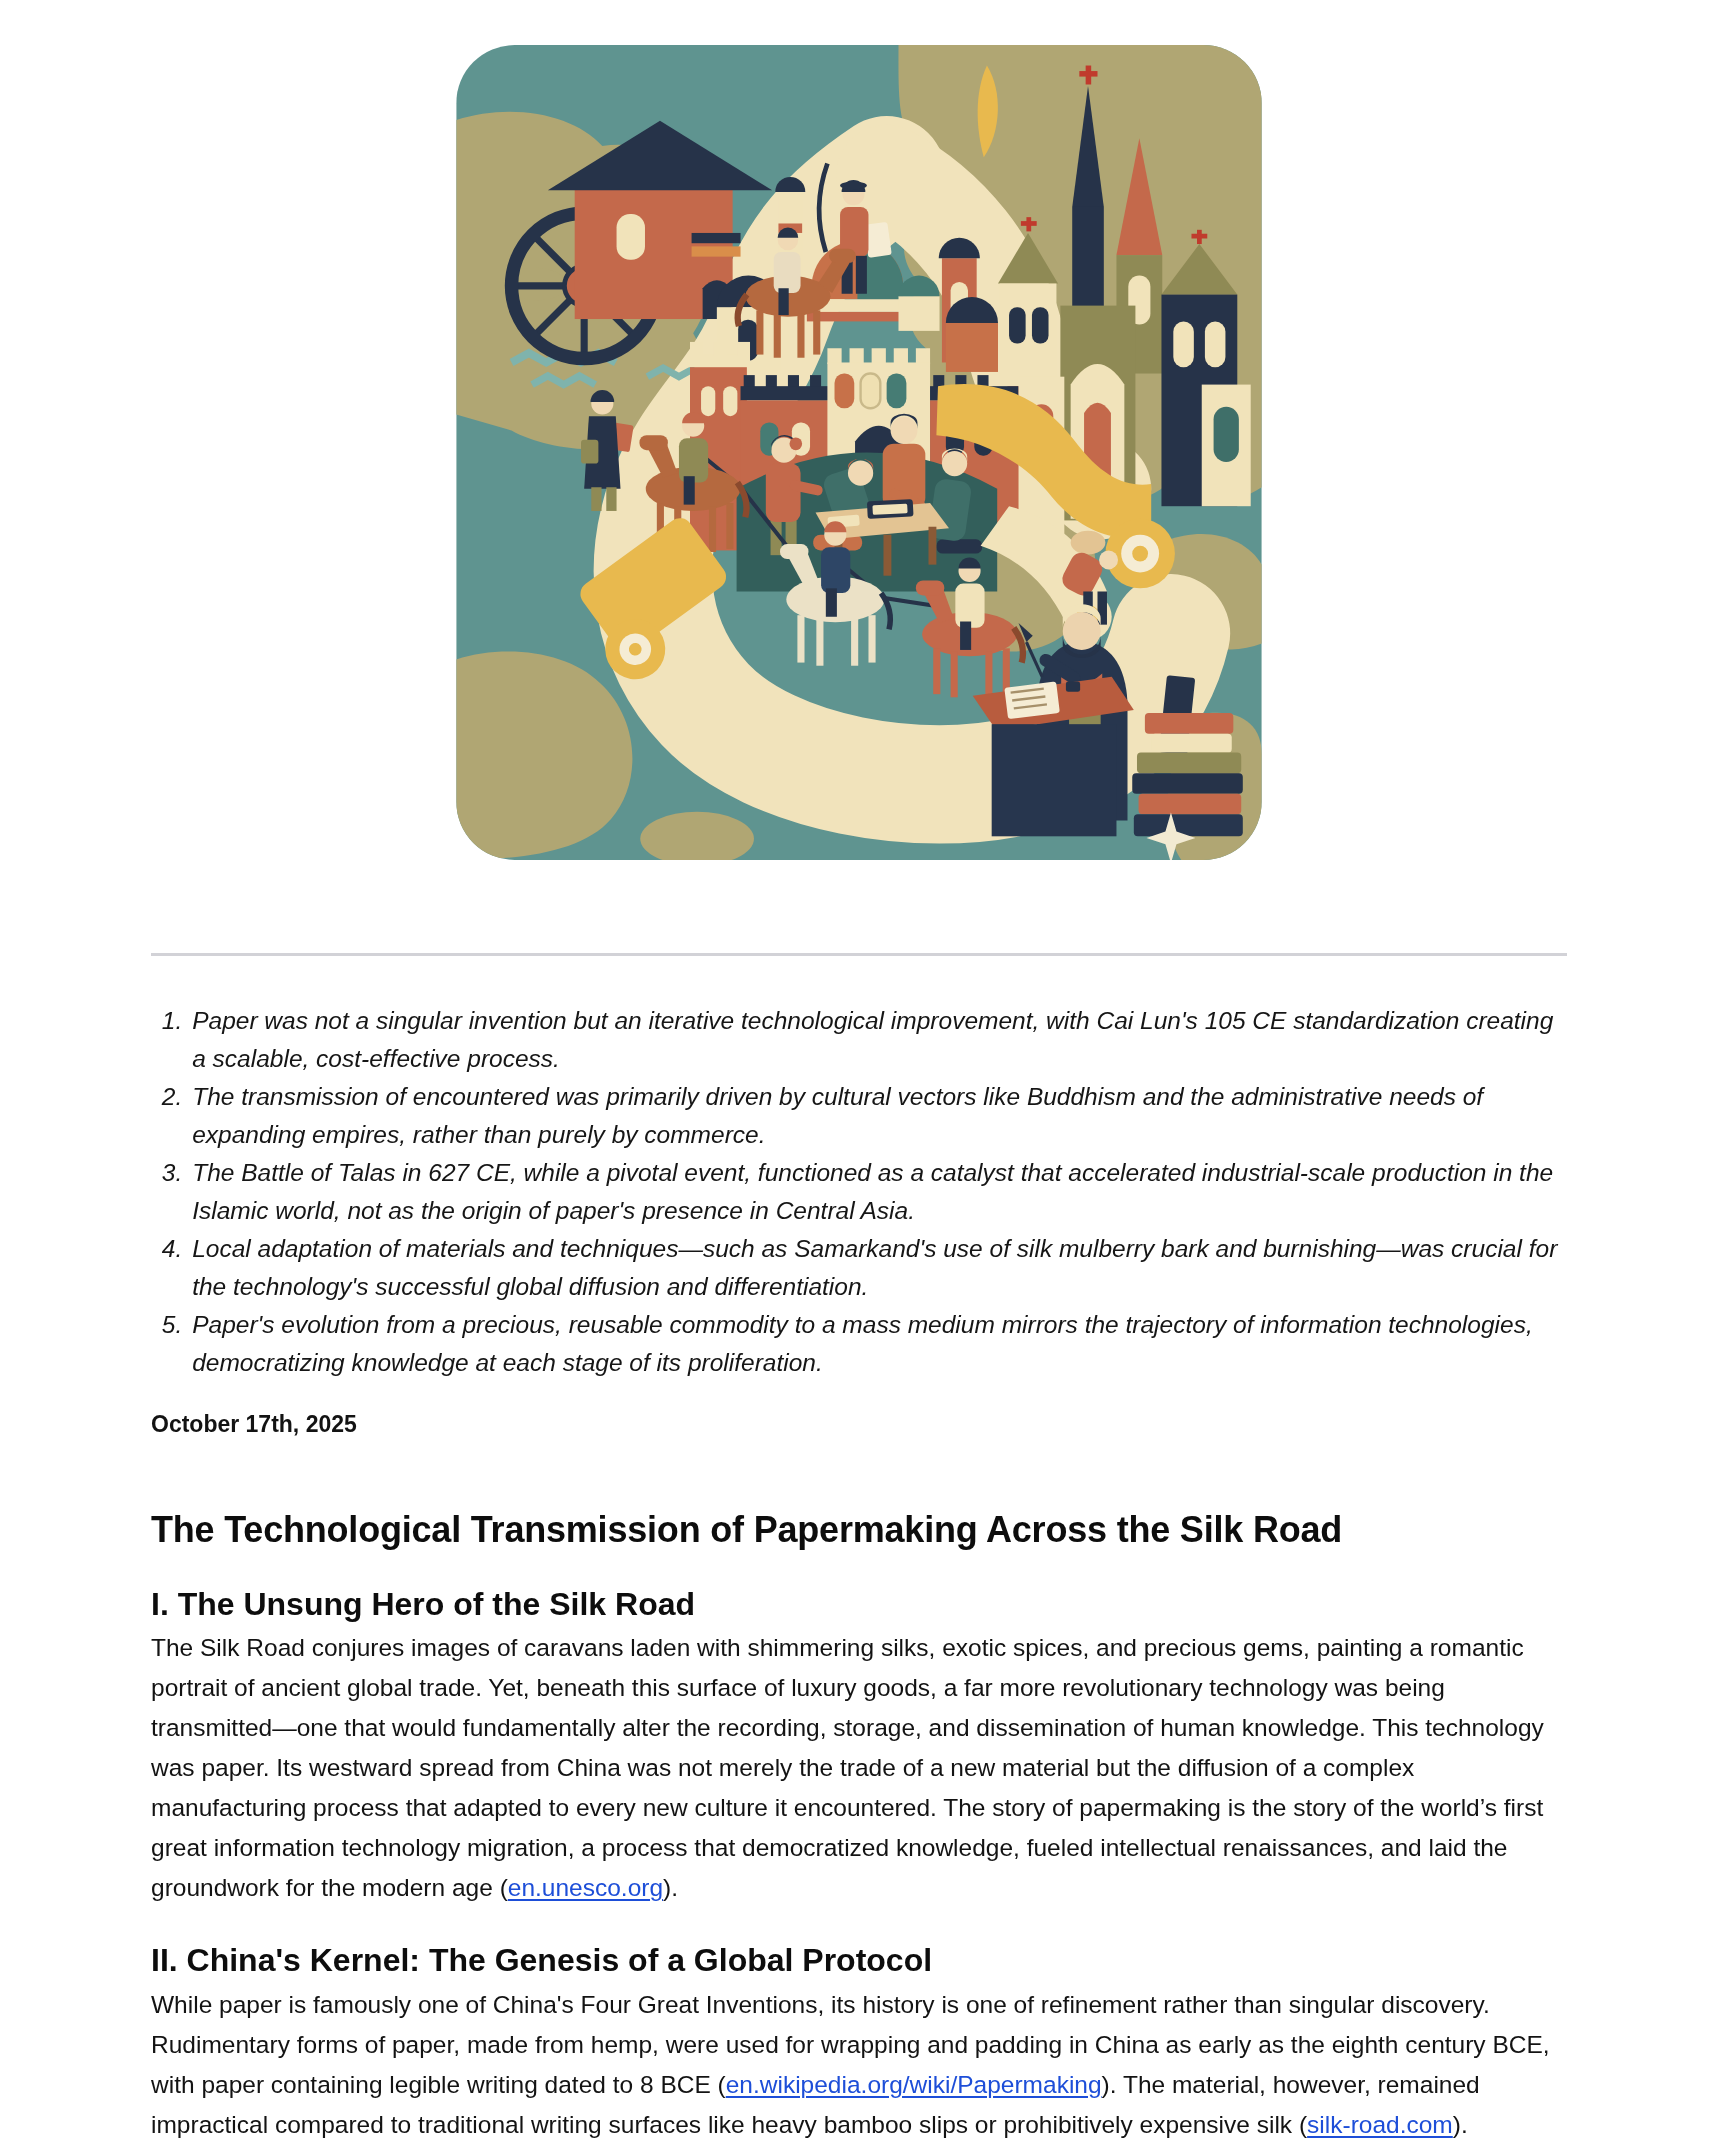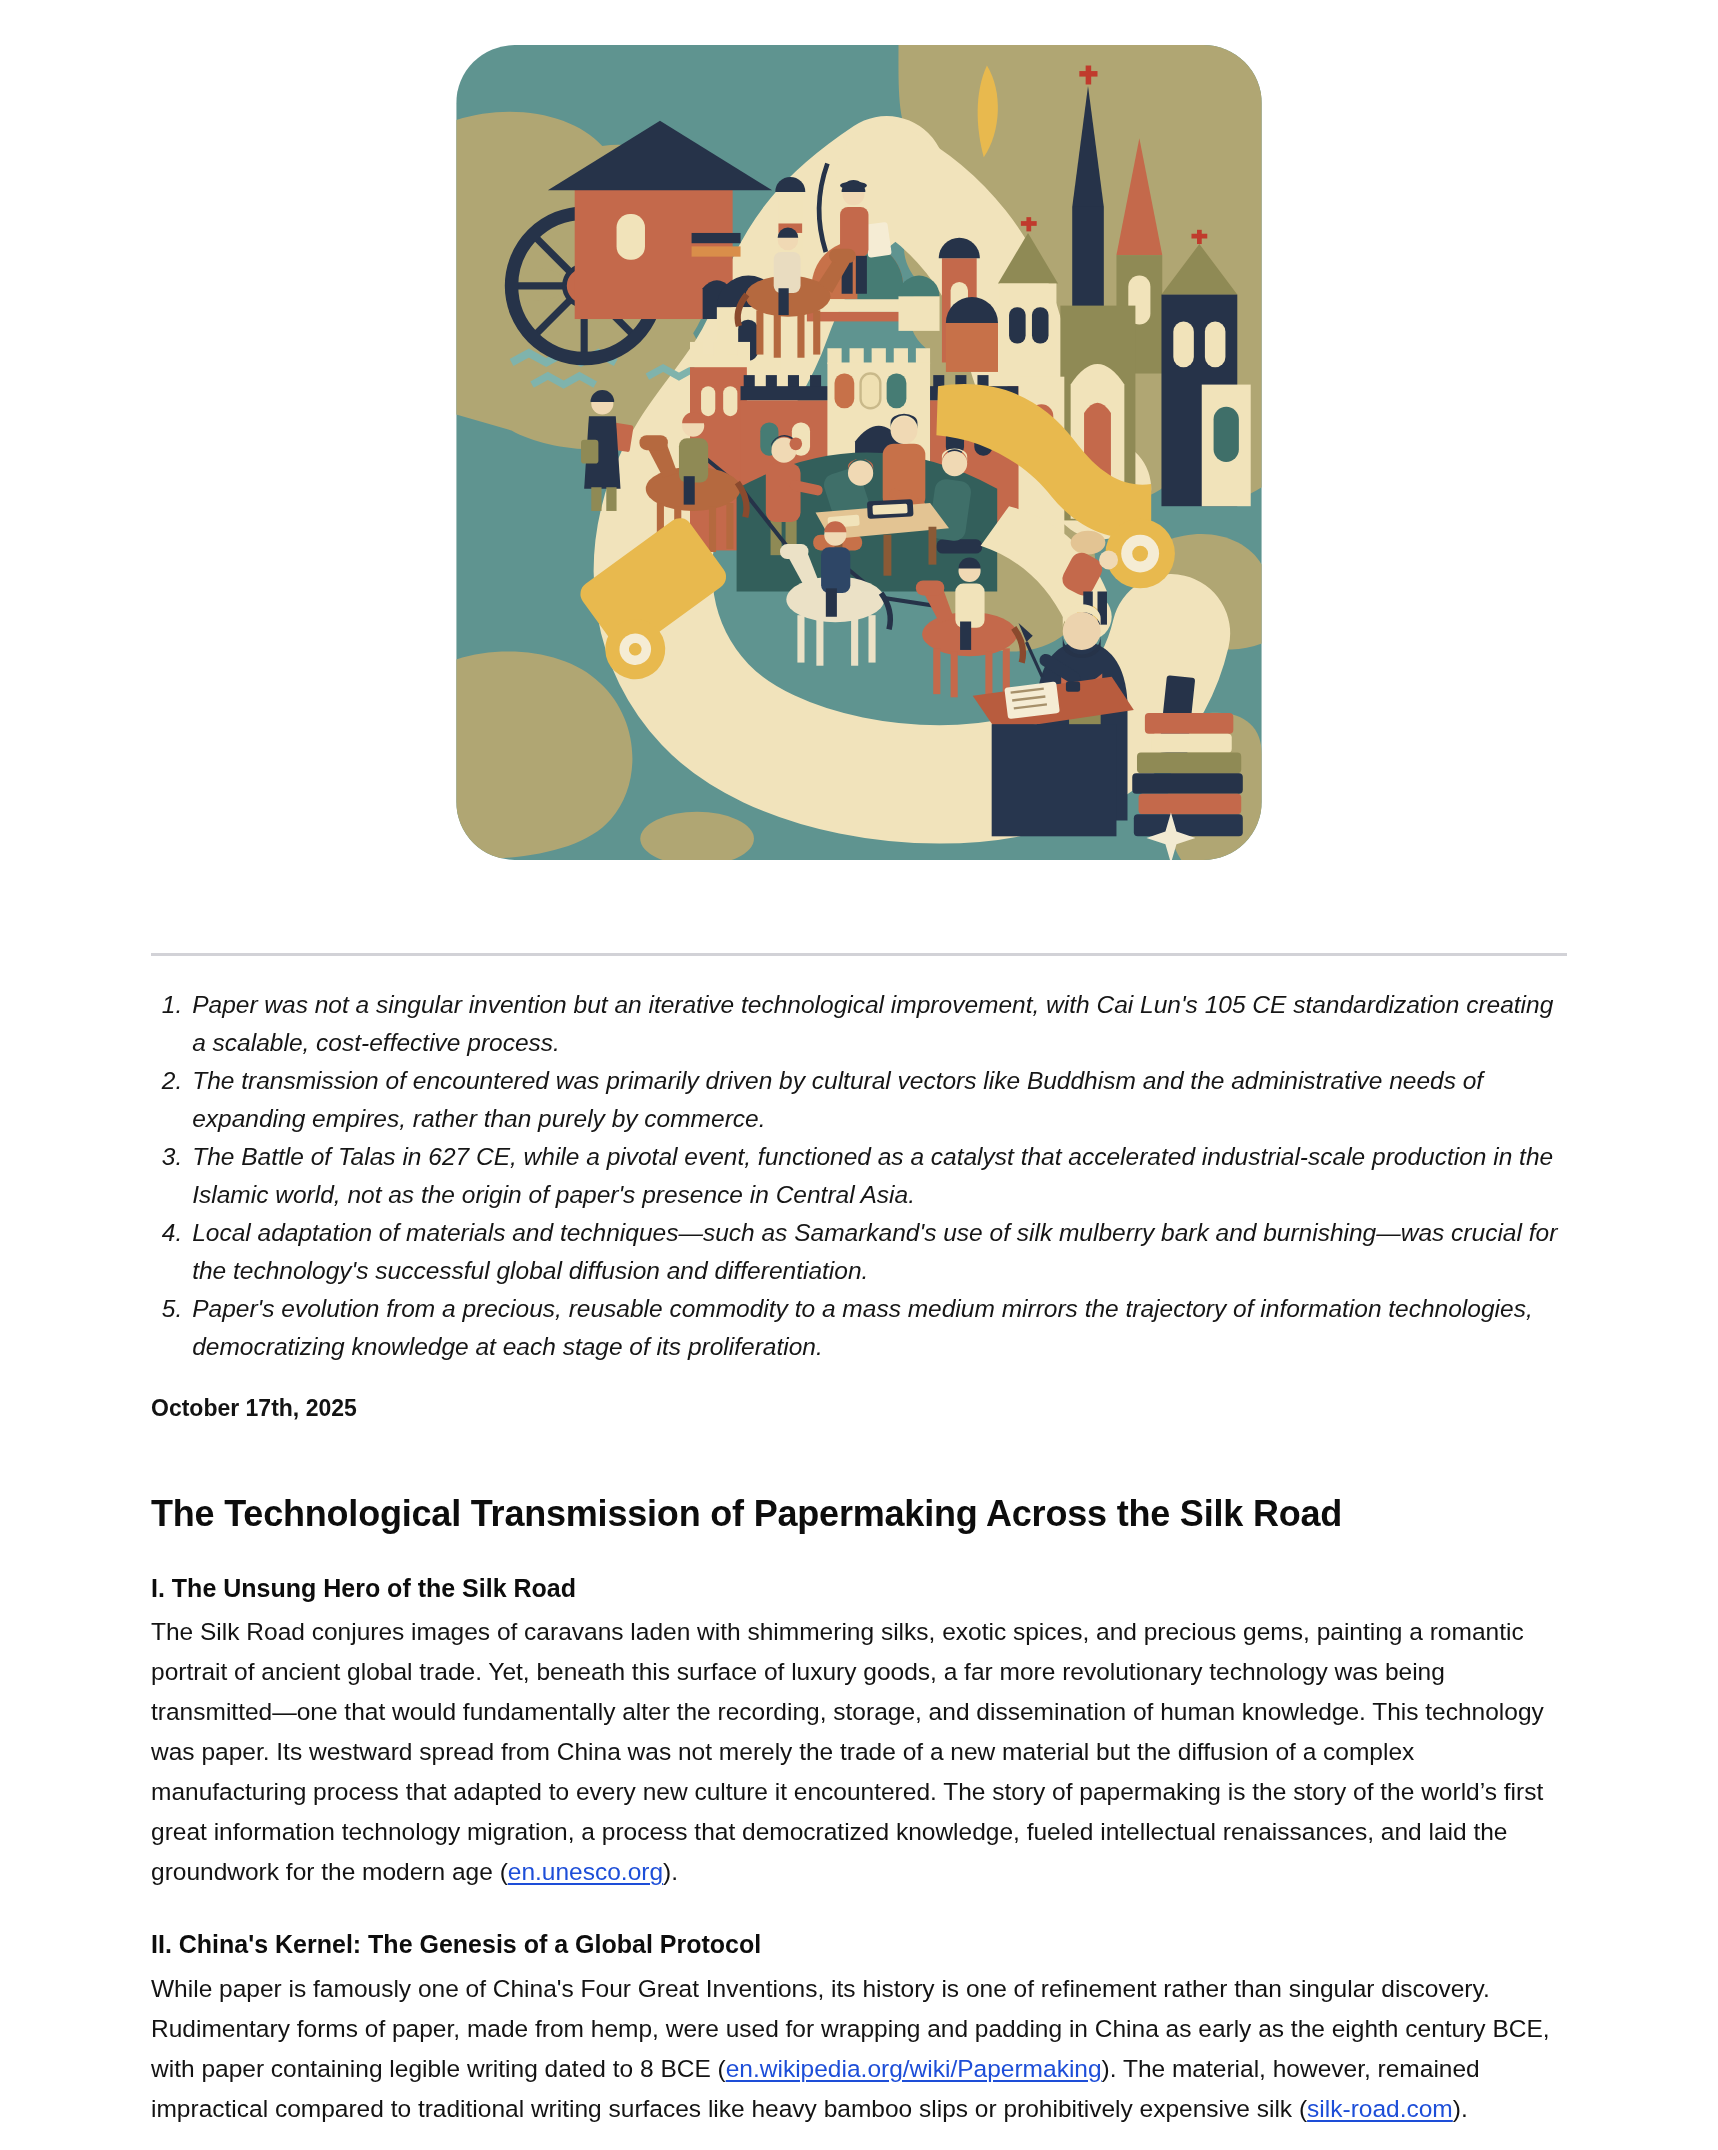--- a/index.html
+++ b/index.html
@@ -21,21 +21,21 @@
   .content {
     width: 1416px;
     margin: 0 auto;
   }
   hr.divider {
     border: none;
     border-top: 3.2px solid #d2d2d7;
     margin: 93px 0 0 0;
   }
   ol.takeaways {
-    margin: 30px 0 0 0;
+    margin: 46px 0 0 0;
     padding: 0 0 0 38px;
     font-style: italic;
     font-size: 24.5px;
     line-height: 38px;
     color: #161616;
   }
   ol.takeaways li { padding-left: 3.2px; }
   .post-date {
     margin-top: 25px;
     font-weight: 700;
@@ -45,21 +45,21 @@
   h1.article-title {
     margin: 66px 0 0 0;
     font-size: 36px;
     line-height: 44px;
     font-weight: 800;
     letter-spacing: -0.2px;
     color: #0d0d0d;
   }
   h3.section-heading {
     margin: 35px 0 0 0;
-    font-size: 25px;
+    font-size: 32px;
     line-height: 35px;
     font-weight: 700;
     color: #0d0d0d;
   }
   p.body-para {
     margin: 6.3px 0 0 0;
     font-size: 24.5px;
     line-height: 40px;
   }
   p.body-para.follow {

